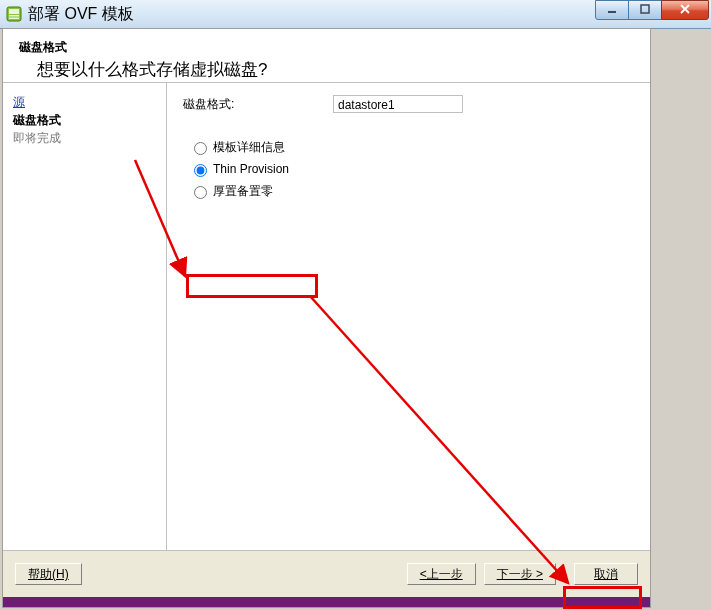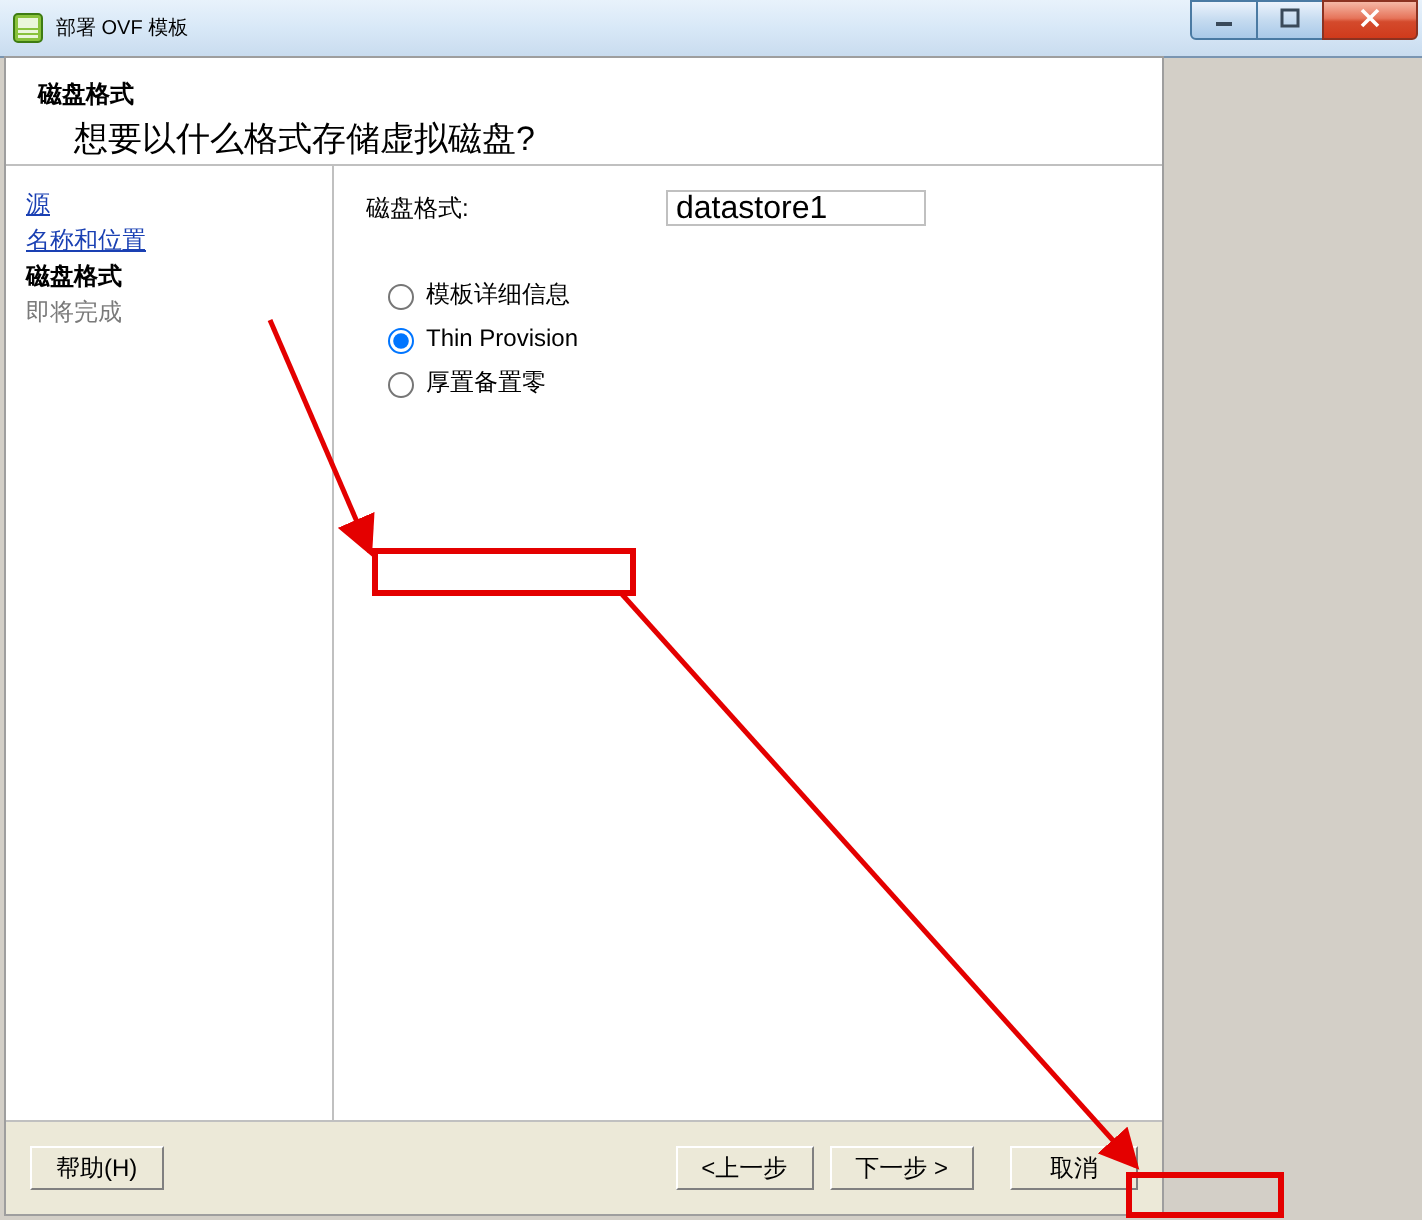--- a/index.html
+++ b/index.html
@@ -25,21 +25,21 @@
     align-items: center;
   }
   .title-bar .app-icon {
     width: 16px; height: 16px;
     margin-left: 6px;
     display: inline-block;
   }
   .title-bar .title-text {
     margin-left: 6px;
     color: #000;
-    font-size: 10px;
+    font-size: 16px;
   }
   .title-bar .win-buttons {
     position: absolute;
     right: 2px; top: 0px;
     height: 20px;
     display: flex;
   }
   .win-btn {
     width: 34px;
     height: 20px;
@@ -59,21 +59,21 @@
     border-color: #8b3221;
   }
   .win-glyph { font-size: 11px; color: #3a4a5a; font-family: Arial, sans-serif; }
   .win-btn.close .win-glyph { color: #fff; }
 
   
   .window {
     position: absolute;
     left: 2px;
     top: 28px;
-    width: 580px;
+    width: 649px;
     height: 580px;
     background: #701a75; 
     border: 1px solid #9e9e9e;
     box-sizing: border-box;
   }
 
   .header-section {
     padding: 10px 16px 8px 16px;
     background: #fff;
     border-bottom: 1px solid #c0c0c0;
@@ -141,21 +141,21 @@
     width: 150px;
   }
   .form-field-readonly {
     border: 1px solid #c0c0c0;
     background: #fff;
     width: 130px;
     height: 18px;
     line-height: 18px;
     padding: 0 4px;
     box-sizing: border-box;
-    font-size: 16px;
+    font-size: 12px;
   }
   .form-field-readonly.right { text-align: right; }
 
   .radio-group {
     margin-top: 24px;
     margin-left: 6px;
   }
   .radio-line {
     display: flex;
     align-items: center;
@@ -167,27 +167,28 @@
 
   .highlight-red {
     position: absolute;
     border: 3px solid #e40000;
     box-sizing: border-box;
     pointer-events: none;
   }
 
   .footer {
     position: absolute;
-    left: 0; right: 0; bottom: 0;
+    left: 0; right: 0; bottom: 10px;
     height: 46px;
     background: #ece9d8;
     border-top: 1px solid #c0c0c0;
     display: flex;
     align-items: center;
     padding: 0 12px;
+    text-decoration: underline;
   }
   .footer .spacer { flex: 1; }
   .btn {
     height: 22px;
     line-height: 20px;
     font-size: 12px;
     padding: 0 12px;
     min-width: 64px;
     background: #ece9d8;
     border: 1px solid #808080;
@@ -254,21 +255,20 @@
 
   <div class="header-section">
     <div class="header-title">磁盘格式</div>
     <div class="header-subtitle">想要以什么格式存储虚拟磁盘?</div>
   </div>
 
   <div class="body">
 
     <div class="nav-col">
       <div class="nav-item"><span class="nav-link">源</span></div>
-      <div class="nav-item"><span class="nav-link">名称和位置</span></div>
       <div class="nav-item"><span class="nav-current">磁盘格式</span></div>
       <div class="nav-item"><span class="nav-disabled">即将完成</span></div>
     </div>
 
     <div class="content-col">
 
       <div class="form-row">
         <span class="form-label">磁盘格式:</span>
         <span class="form-field-readonly">datastore1</span>
       </div>

